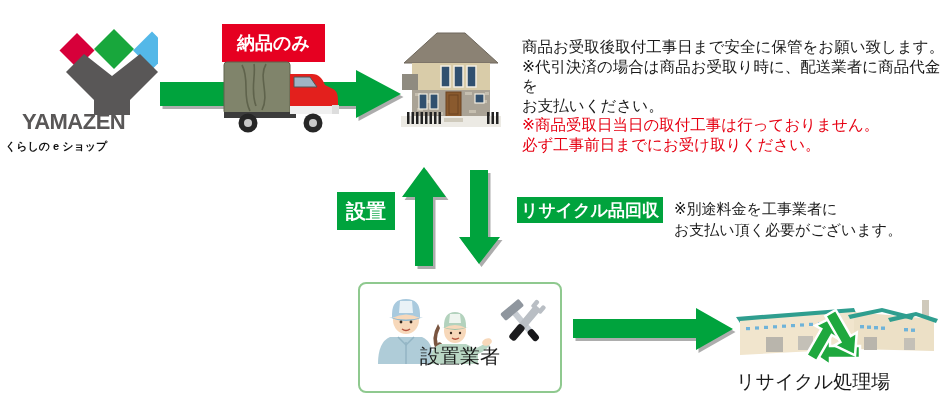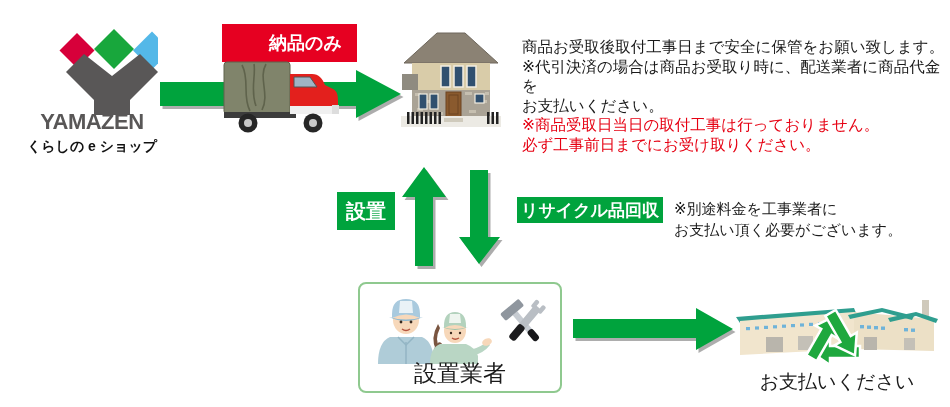--- a/index.html
+++ b/index.html
@@ -1,45 +1,45 @@
 <!DOCTYPE html>
 <html><head>
 <meta charset="utf-8">
 <style>
   html,body{margin:0;padding:0;background:#fff;}
   .canvas{
     position:relative;width:950px;height:407px;background:#fff;overflow:hidden;
     font-family:"Liberation Sans","DejaVu Sans",sans-serif;color:#1a1a1a;
   }
   .abs{position:absolute;}
-  .center{text-align:center;}
+  .center{text-align:left;}
   
   .brand{left:22px;top:109px;width:140px;font-size:22px;font-weight:bold;color:#595757;letter-spacing:-.5px;}
-  .shop{left:5px;top:137px;width:174px;font-size:14px;font-weight:bold;line-height:18px;color:#111;}
+  .shop{left:5px;top:137px;width:174px;font-size:11px;font-weight:bold;line-height:18px;color:#111;}
   
   .badge{left:222px;top:24px;width:103px;height:38px;background:#e60021;color:#fff;
-         font-size:18px;font-weight:bold;display:flex;align-items:center;justify-content:center;padding-left:32px;}
+         font-size:18px;font-weight:bold;display:flex;align-items:center;justify-content:center;}
   .chip{background:#00a33d;color:#fff;font-weight:bold;display:flex;align-items:center;justify-content:center;}
   .chip-install{left:337px;top:192px;width:58px;height:38px;font-size:20px;}
   .chip-recycle{left:517px;top:197px;width:146px;height:26px;font-size:17px;}
   
   .nodelabel{font-size:18px;color:#1a1a1a;}
   .lbl-courier{left:212px;top:137px;width:138px;}
   .lbl-customer{left:401px;top:139px;width:100px;}
   .lbl-plant{left:736px;top:369px;width:202px;font-size:19px;}
   
   .note{line-height:19.5px;font-size:15.5px;}
   .note-keep{left:522px;top:37px;width:430px;}
   .note .warn{color:#e60012;}
   .note-fee{left:674px;top:198px;width:272px;font-size:15px;line-height:21px;}
   .note-visit{left:73px;top:316px;width:300px;font-size:15px;line-height:19px;}
   
   .installer-box{left:358px;top:282px;width:204px;height:111px;background:#fff;
                  border:2px solid #8fc98f;border-radius:8px;box-sizing:border-box;}
-  .installer-label{position:absolute;left:0;bottom:2px;width:100%;text-align:center;font-size:23px;color:#1a1a1a;}
+  .installer-label{position:absolute;left:0;bottom:21px;width:100%;text-align:center;font-size:20px;color:#1a1a1a;}
   svg{display:block;}
 </style>
 </head>
 <body>
 
 <div class="canvas">
 
   <svg class="abs" style="left:0;top:0" width="950" height="407" viewBox="0 0 950 407">
     <g transform="translate(2.5,3)" fill="#4a4a4a" opacity="0.45">
       <polygon points="160,82 356,82 356,70 401,94 356,118 356,106 160,106"></polygon>
@@ -210,15 +210,15 @@
     <rect x="128" y="40" width="13" height="13" fill="#b9b5ac"></rect>
     <rect x="168" y="41" width="11" height="12" fill="#c4c0b7"></rect>
   </svg>
   <svg class="abs" style="left:792px;top:294px" width="84" height="80" viewBox="0 0 84 80">
     <g fill="#1ea83e" stroke="#ffffff" stroke-width="2.5">
       <polygon points="68,52 38,52 38,45 19,58 38,71 38,64 68,64"></polygon>
       <polygon transform="rotate(120 42 47)" points="68,52 38,52 38,45 19,58 38,71 38,64 68,64"></polygon>
       <polygon transform="rotate(240 42 47)" points="68,52 38,52 38,45 19,58 38,71 38,64 68,64"></polygon>
     </g>
   </svg>
-  <div class="abs nodelabel lbl-plant center">お支払いください</div>
+  <div class="abs nodelabel lbl-plant center">リサイクル処理場</div>
 
 </div>
 
 </body></html>

